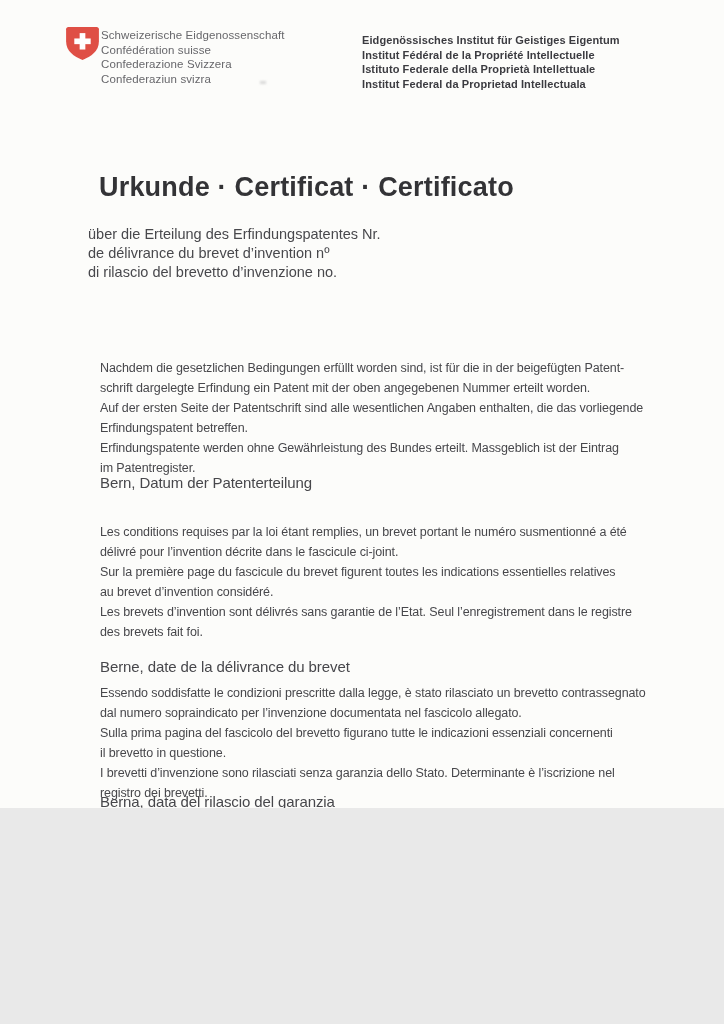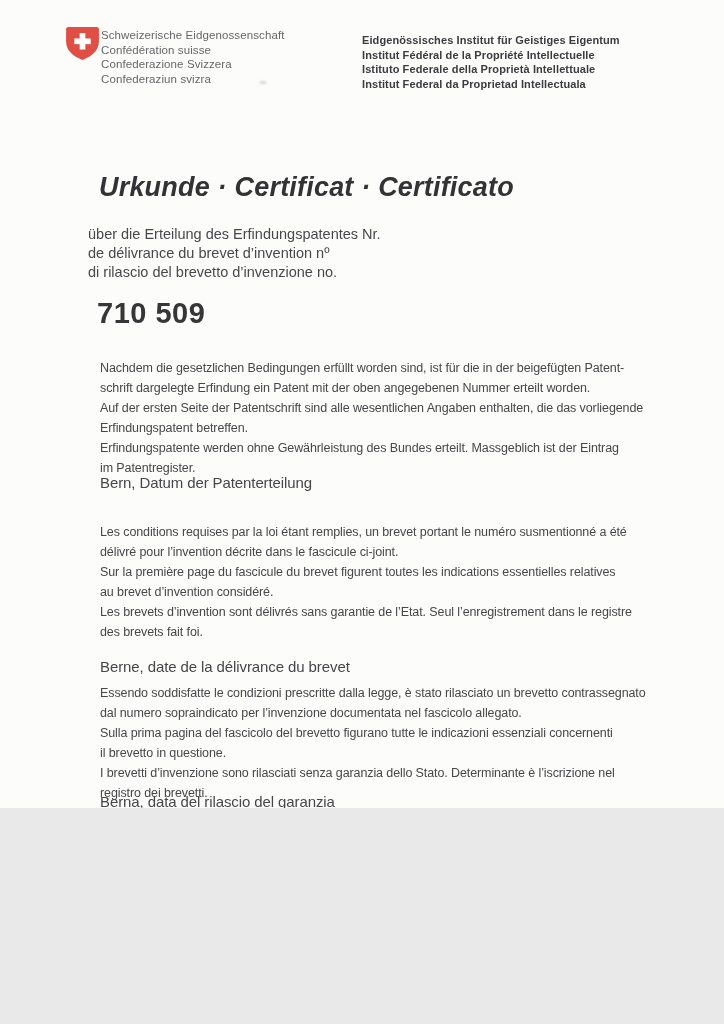--- a/index.html
+++ b/index.html
@@ -18,21 +18,21 @@
     color:#67676b; white-space:pre-line; letter-spacing:0.1px;
   }
   .institute-block {
     left:362px; top:33px; font-size:11px; line-height:14.6px;
     font-weight:bold; color:#3b3b40; white-space:pre-line; letter-spacing:0.1px;
   }
 
   
   .doc-title {
     left:99px; top:172px; margin:0; font-size:27px; font-weight:bold;
-    color:#333336; letter-spacing:0.2px; white-space:nowrap;font-style:italic;
+    color:#333336; letter-spacing:0.2px; white-space:nowrap;
   }
   .intro {
     left:88px; top:225px; font-size:14.5px; line-height:19px;
     color:#48484c; white-space:pre-line;
   }
   .patent-number {
     left:97px; top:297px; font-size:29px; font-weight:bold;
     color:#363639; letter-spacing:0.5px;
   }
 
@@ -94,21 +94,20 @@
 Confederaziun svizra</div>
   <div class="abs institute-block">Eidgenössisches Institut für Geistiges Eigentum
 Institut Fédéral de la Propriété Intellectuelle
 Istituto Federale della Proprietà Intellettuale
 Institut Federal da Proprietad Intellectuala</div>
 
   <h1 class="abs doc-title">Urkunde · Certificat · Certificato</h1>
   <div class="abs intro">über die Erteilung des Erfindungspatentes Nr.
 de délivrance du brevet d’invention nº
 di rilascio del brevetto d’invenzione no.</div>
-  <div class="abs patent-number">710 509</div>
 
   <p class="abs body-para para-de">Nachdem die gesetzlichen Bedingungen erfüllt worden sind, ist für die in der beigefügten Patent-
 schrift dargelegte Erfindung ein Patent mit der oben angegebenen Nummer erteilt worden.
 Auf der ersten Seite der Patentschrift sind alle wesentlichen Angaben enthalten, die das vorliegende
 Erfindungspatent betreffen.
 Erfindungspatente werden ohne Gewährleistung des Bundes erteilt. Massgeblich ist der Eintrag
 im Patentregister.</p>
   <div class="abs place-line place-de">Bern, Datum der Patenterteilung</div>
 
   <p class="abs body-para para-fr">Les conditions requises par la loi étant remplies, un brevet portant le numéro susmentionné a été

